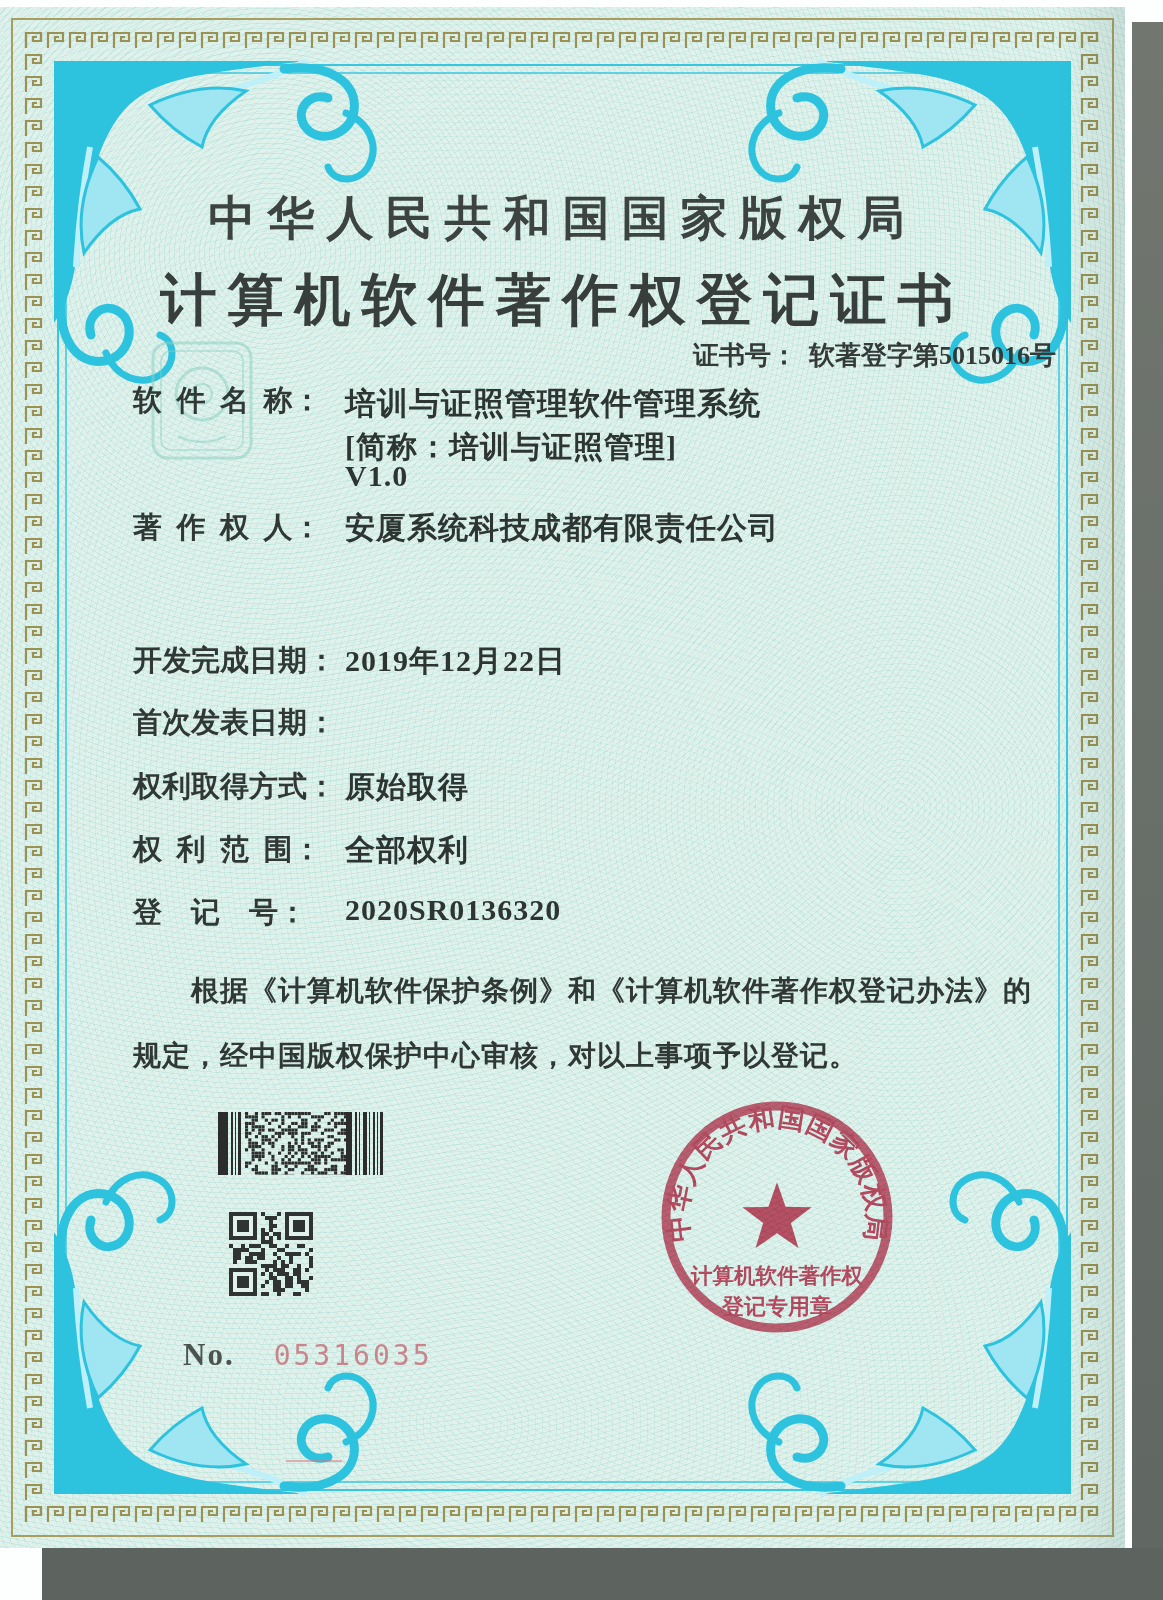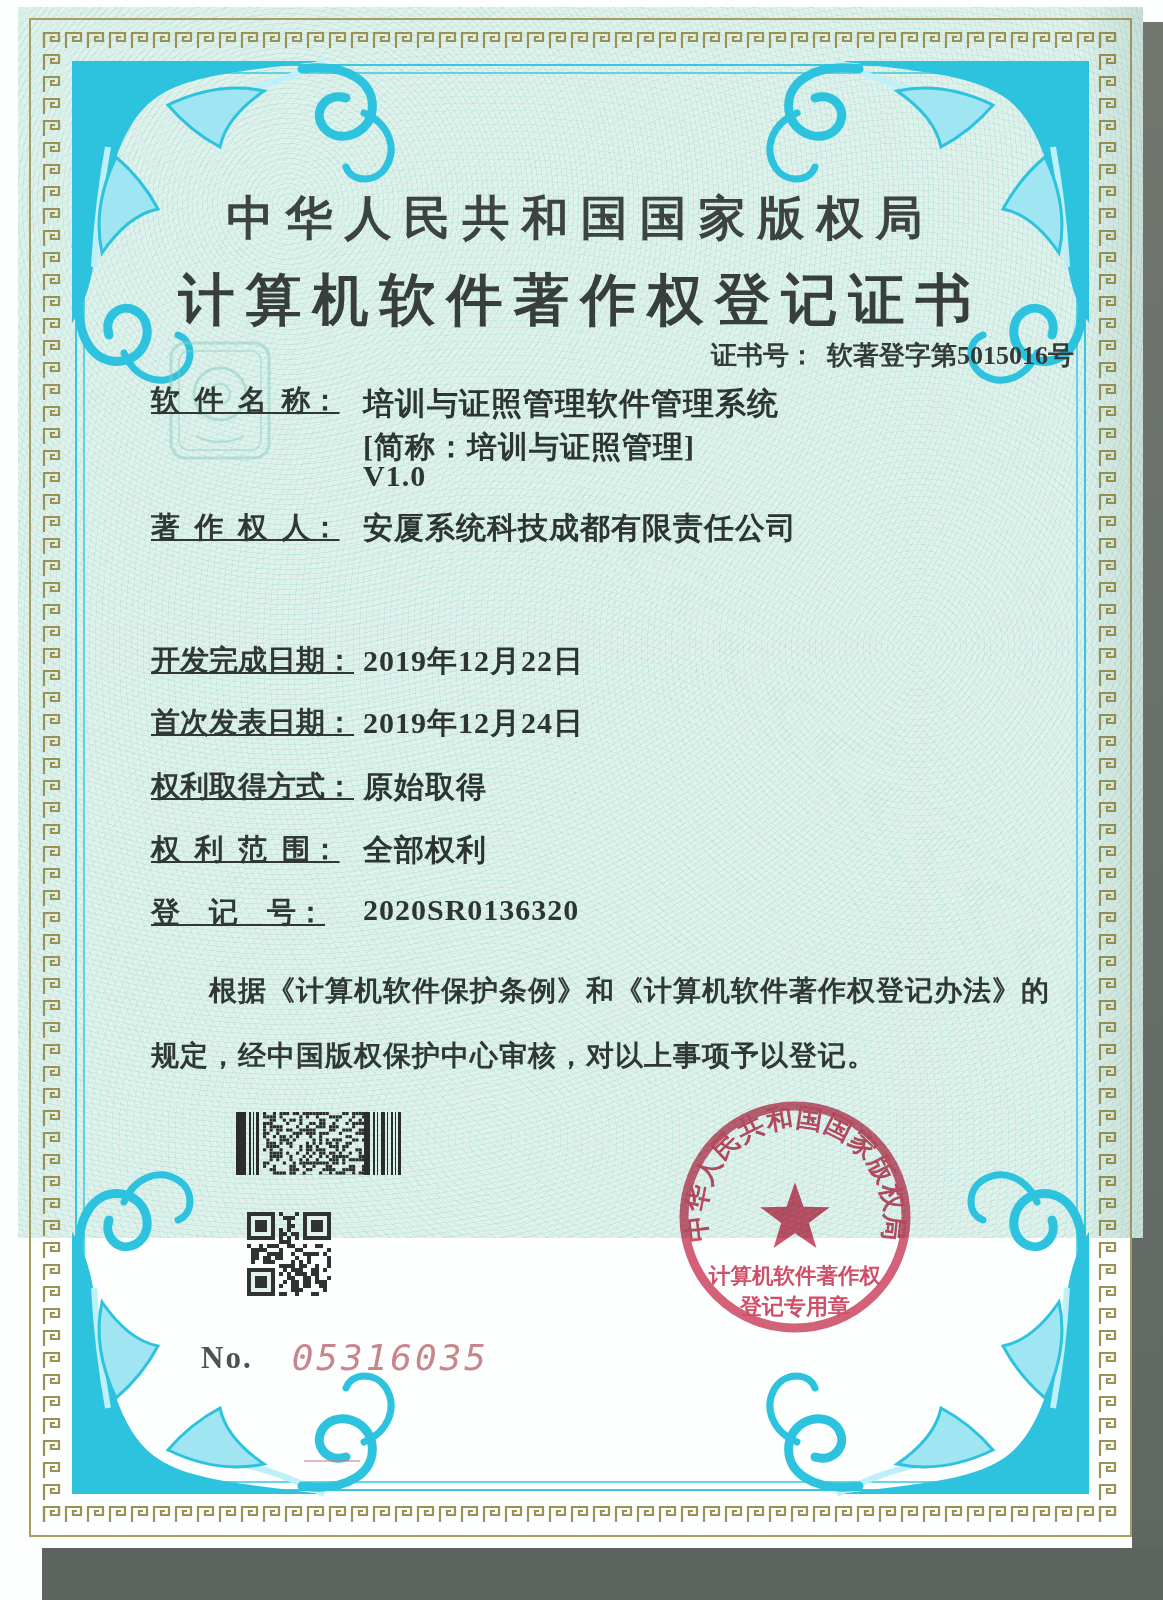--- a/index.html
+++ b/index.html
@@ -3,45 +3,45 @@
 <meta charset="utf-8">
 <style>
   html,body{margin:0;padding:0;background:#ffffff;}
   #page{position:relative;width:1163px;height:1600px;background:#fdfefe;overflow:hidden;
         font-family:"Liberation Serif","DejaVu Serif",serif;}
   
   .scan-right{position:absolute;left:1132px;top:22px;width:31px;height:1578px;
               background:linear-gradient(180deg,#71776f,#606763);}
   .scan-bottom{position:absolute;left:42px;top:1548px;width:1121px;height:52px;background:#5d635f;}
   
-  #paper{position:absolute;left:18px;top:7px;width:1125px;height:1231px;
+  #paper{position:absolute;left:0;top:7px;width:1125px;height:1541px;
          background-color:#e1f2ec;
          background-image:
            repeating-radial-gradient(circle at 24% 16%, rgba(122,204,192,0.22) 0 1px, transparent 1px 5px),
            repeating-radial-gradient(circle at 80% 52%, rgba(122,204,192,0.17) 0 1px, transparent 1px 6px),
            repeating-radial-gradient(circle at 42% 92%, rgba(122,204,192,0.14) 0 1px, transparent 1px 7px);}
   .edge-shade{position:absolute;right:0;top:0;width:64px;height:100%;
               background:linear-gradient(90deg,transparent,rgba(55,80,78,0.12));pointer-events:none;}
   #frame-svg{position:absolute;left:0;top:0;}
   
   .t{position:absolute;color:#35403c;}
   #authority{left:0;top:180px;width:100%;text-align:center;font-size:47px;font-weight:700;
              letter-spacing:12px;color:#3c4341;}
   #cert-title{left:0;top:256px;width:100%;text-align:center;font-size:56px;font-weight:900;
               letter-spacing:11px;color:#373e3c;}
   #certno{left:693px;top:331px;display:flex;gap:12px;font-size:26px;font-weight:700;color:#333a38;}
   .row{position:absolute;left:133px;display:flex;align-items:flex-start;}
-  .lbl{display:inline-block;width:212px;font-size:29px;font-weight:700;color:#303835;flex:0 0 212px;text-decoration:underline;}
+  .lbl{display:inline-block;width:212px;font-size:29px;font-weight:700;color:#303835;flex:0 0 212px;}
   .val{font-size:30px;font-weight:700;color:#2d3533;letter-spacing:1px;}
   .val-line{position:absolute;left:345px;font-size:30px;font-weight:700;color:#2d3533;letter-spacing:1px;white-space:nowrap;}
   .stmt{position:absolute;font-size:28px;font-weight:600;color:#303835;letter-spacing:1px;white-space:nowrap;}
   
   #serial{position:absolute;left:183px;top:1330px;display:flex;align-items:center;gap:39px;}
   #serial .prefix{font-size:31px;color:#4c534f;font-weight:600;letter-spacing:2px;}
-  #serial .num{font-size:36px;color:#c9858c;font-family:"DejaVu Sans Mono",monospace;letter-spacing:3px;font-style:italic;}
+  #serial .num{font-size:28px;color:#c9858c;font-family:"DejaVu Sans Mono",monospace;letter-spacing:3px;}
   
   #watermark{position:absolute;left:148px;top:331px;opacity:.55;}
   #barcode{position:absolute;left:218px;top:1105px;}
   #qr{position:absolute;left:225px;top:1201px;}
   #seal{position:absolute;left:648px;top:1088px;mix-blend-mode:multiply;opacity:.95;}
   #seal-date{position:absolute;left:648px;top:1328px;width:258px;text-align:center;
              font-size:31px;font-weight:800;color:#23292a;letter-spacing:1px;}
   .pink-line{position:absolute;left:286px;top:1453px;width:56px;height:2px;background:rgba(219,120,132,0.55);}
 </style>
 </head>
@@ -112,21 +112,20 @@
       <span class="lbl">著 作 权 人：</span>
       <span class="val">安厦系统科技成都有限责任公司</span>
     </div>
 
     <div class="row" style="top:634px">
       <span class="lbl">开发完成日期：</span>
       <span class="val">2019年12月22日</span>
     </div>
     <div class="row" style="top:696px">
       <span class="lbl">首次发表日期：</span>
-      <span class="val">2019年12月24日</span>
     </div>
     <div class="row" style="top:760px">
       <span class="lbl">权利取得方式：</span>
       <span class="val">原始取得</span>
     </div>
     <div class="row" style="top:823px">
       <span class="lbl">权 利 范 围：</span>
       <span class="val">全部权利</span>
     </div>
     <div class="row" style="top:886px">

